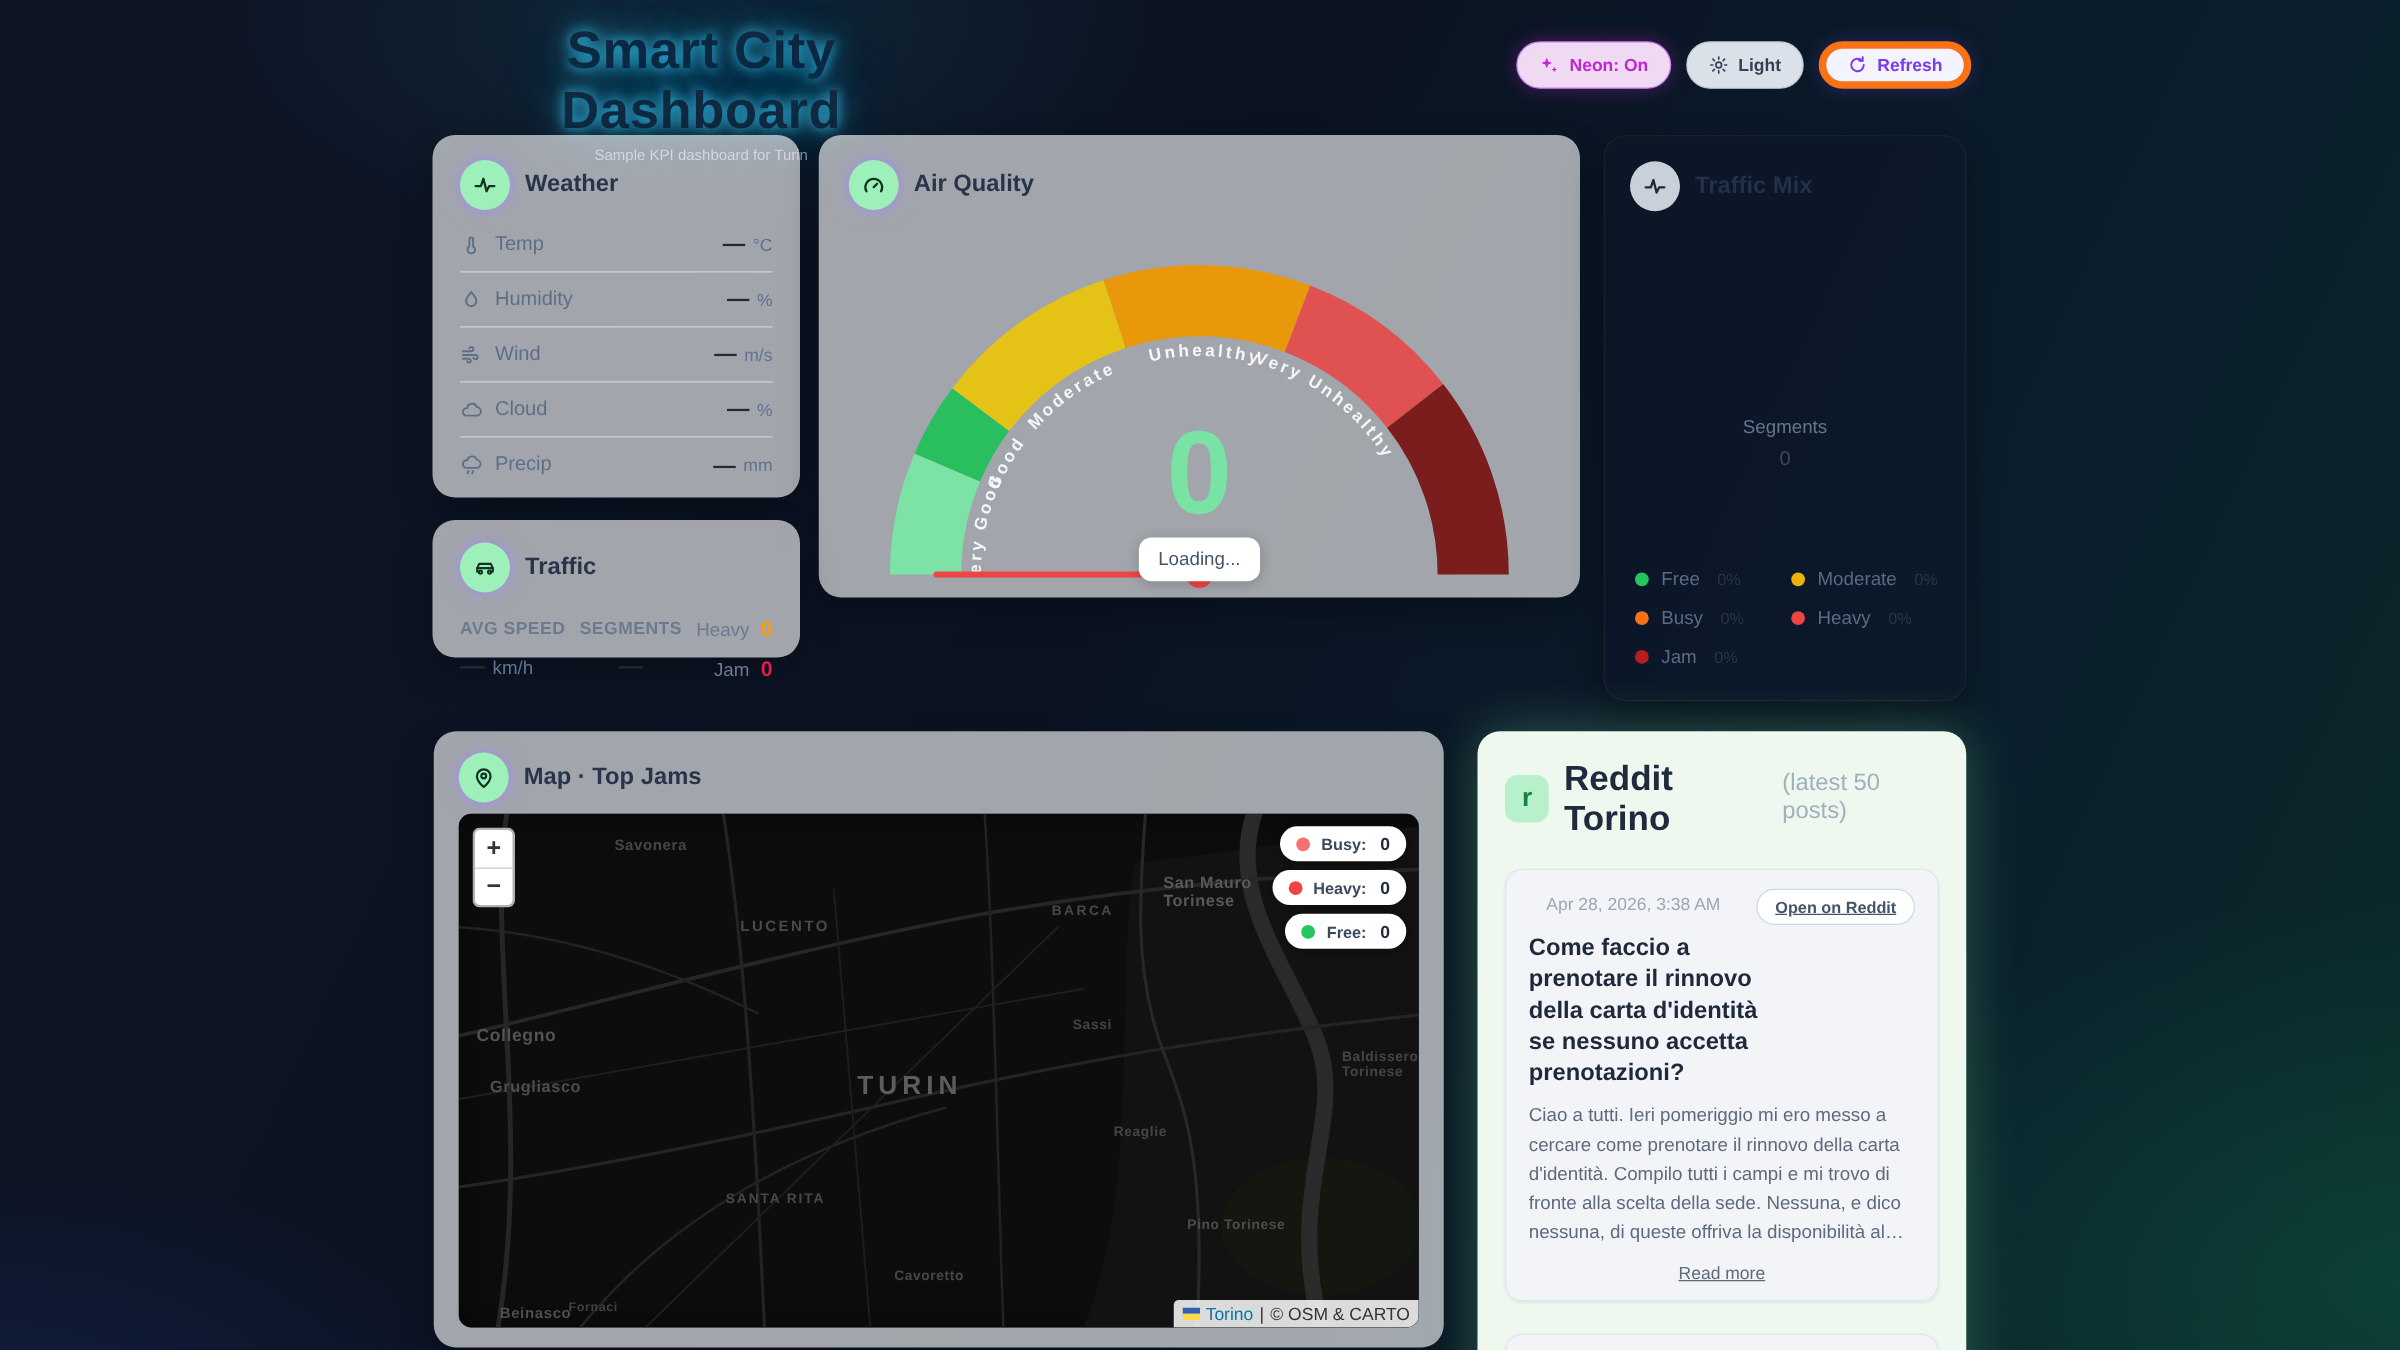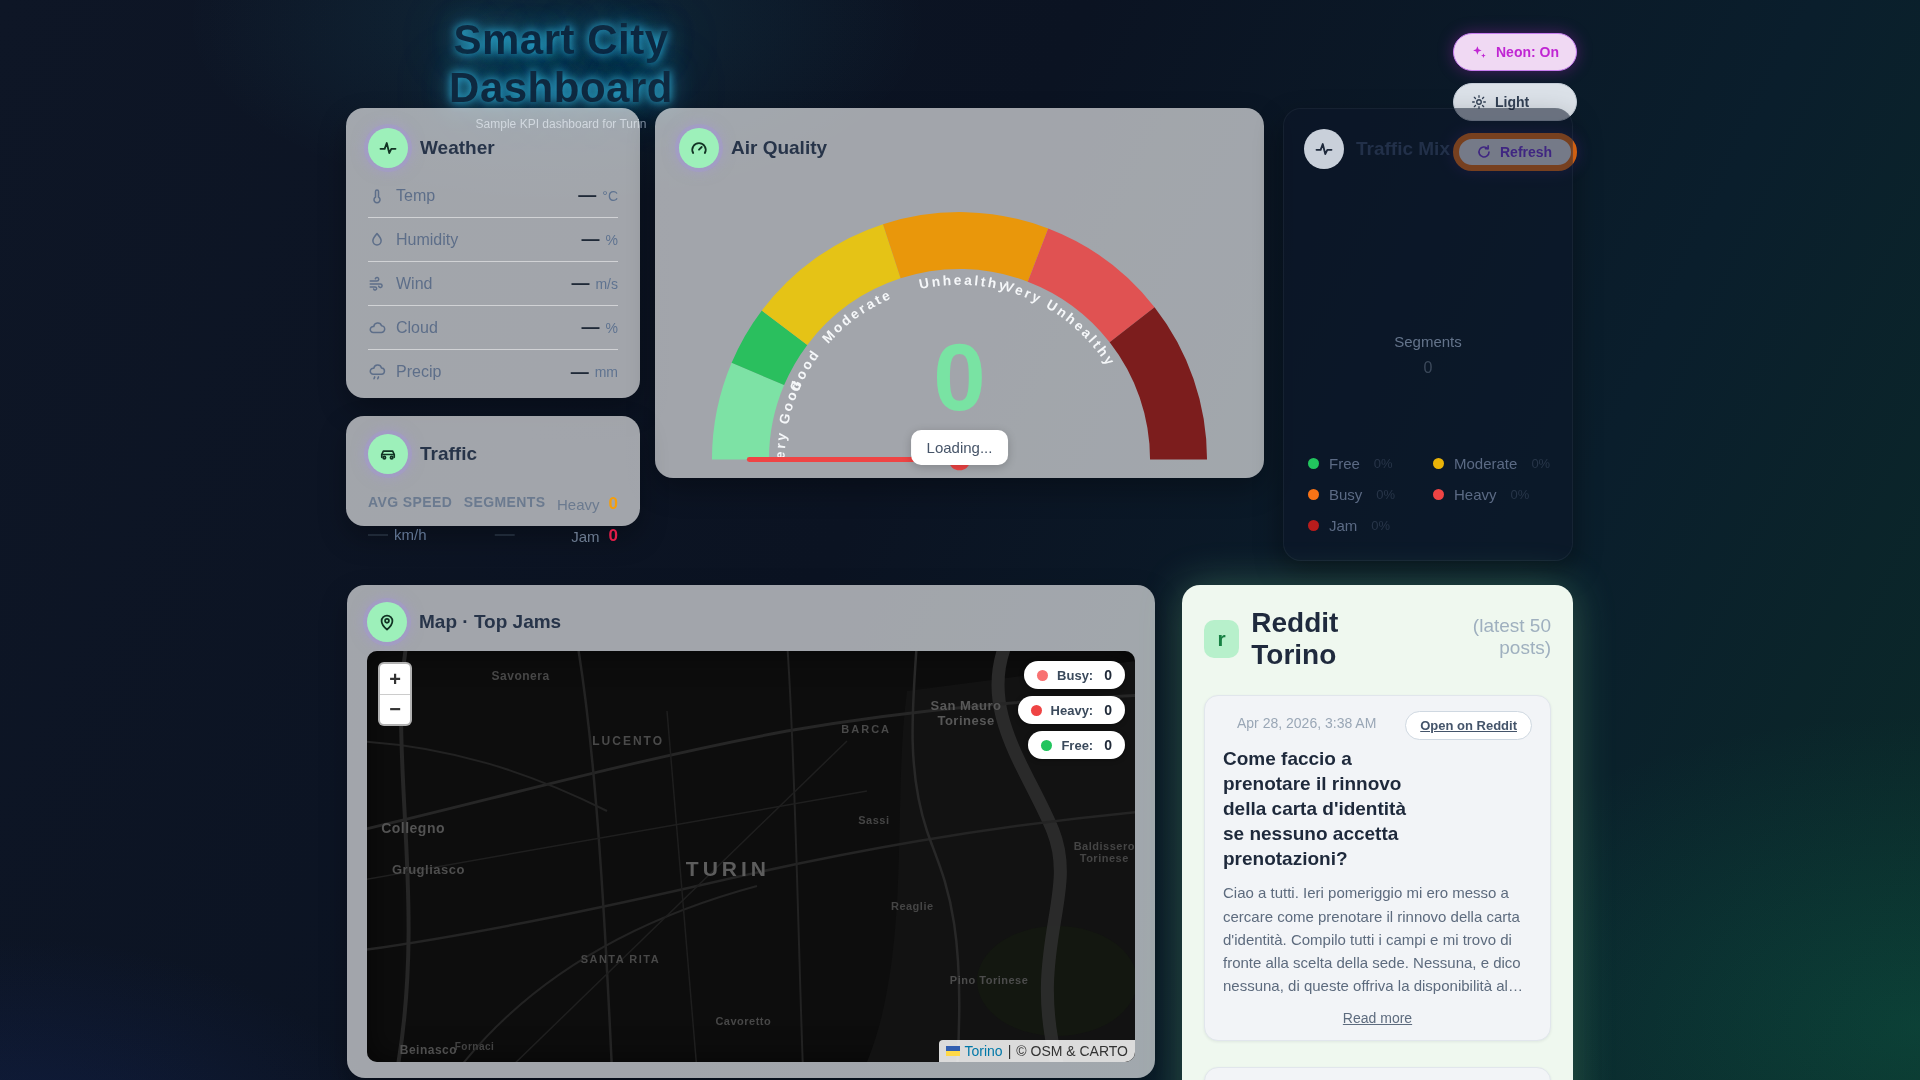--- a/index.html
+++ b/index.html
@@ -16,21 +16,21 @@
   #app { position: relative; width: 1920px; height: 1080px; }
 
   
   .hero { position: absolute; left: 346px; top: 16px; width: 430px; text-align: center; }
   .hero h1 {
     font-size: 42px; font-weight: 800; letter-spacing: .5px; color: #0e2940;
     text-shadow: 0 0 10px rgba(56,209,255,.9), 0 0 26px rgba(56,209,255,.55), 0 0 60px rgba(56,209,255,.35);
   }
   .hero .sub { margin-top: 5px; font-size: 12px; color: #8798ab; }
 
-  .toolbar { position: absolute; top: 33px; right: 343px; display: flex; gap: 12px; flex-direction: column; }
+  .toolbar { position: absolute; top: 33px; right: 343px; display: flex; gap: 12px; }
   .btn {
     height: 38px; display: inline-flex; align-items: center; gap: 8px;
     padding: 0 17px; border-radius: 19px; font-size: 14px; font-weight: 700; cursor: default;
   }
   .btn svg { display: block; }
   .btn-neon { background: #f0d9f3; color: #c026d3; border: 1.5px solid #c77df0; box-shadow: 0 0 16px rgba(192,38,211,.35); }
   .btn-light { background: #dbe1e8; color: #334155; border: 1px solid #c4ccd7; }
   .btn-refresh { background: #f3f4fd; color: #7c3aed; border: 6px solid #f97316; box-shadow: 0 0 16px rgba(124,58,237,.28); }
 
   
@@ -88,37 +88,37 @@
   .t-counters { display: flex; flex-direction: column; gap: 12px; }
   .t-counter { display: flex; justify-content: flex-end; align-items: center; gap: 9px; }
   .t-counter .lab { font-size: 15px; color: #6b7a8f; }
   .t-counter .val { font-size: 17px; font-weight: 800; }
 
   
   #card-map { left: 347px; top: 585px; width: 808px; height: 493px; }
   #card-map .card-head { padding: 17px 20px 0; }
   .map-viewport { position: absolute; left: 20px; right: 20px; top: 66px; bottom: 16px; background: #0d0d0d; border-radius: 10px; overflow: hidden; box-shadow: inset 0 0 30px rgba(0,0,0,.6); }
   .map-roads { position: absolute; inset: 0; width: 100%; height: 100%; }
-  .city { position: absolute; transform: translate(-50%,-50%); font-weight: 700; white-space: pre-line; text-align: center; }
+  .city { position: absolute; transform: translate(-50%,-50%); font-weight: 700; white-space: pre-line; }
   .zoomctl { position: absolute; left: 11px; top: 11px; width: 34px; background: #fff; border: 2px solid rgba(0,0,0,.3); border-radius: 6px; overflow: hidden; }
   .zbtn { height: 30px; display: flex; align-items: center; justify-content: center; font-size: 20px; font-weight: 700; color: #333; }
   .zbtn + .zbtn { border-top: 1px solid #ccc; }
   .map-legend { position: absolute; right: 10px; top: 10px; display: flex; flex-direction: column; gap: 7px; align-items: flex-end; }
   .mpill { display: flex; align-items: center; gap: 9px; background: #fff; border-radius: 15px; padding: 6px 13px; box-shadow: 0 1px 5px rgba(0,0,0,.35); }
   .mpill .dot { width: 11px; height: 11px; border-radius: 50%; }
   .mpill .lab { font-size: 13px; font-weight: 700; color: #3b4a5c; }
   .mpill .val { font-size: 14px; font-weight: 800; color: #202a38; margin-left: 2px; }
   .attrib { position: absolute; right: 0; bottom: 0; background: rgba(255,255,255,.85); border-top-left-radius: 4px; padding: 3px 7px; display: flex; align-items: center; gap: 5px; font-size: 14px; color: #333; }
   .attrib .leaflet { color: #0078a8; text-decoration: none; }
 
   
   #card-reddit { left: 1182px; top: 585px; width: 391px; height: 560px; padding: 22px; background: #eff8ef; box-shadow: 0 0 42px rgba(134,239,172,.30), 0 12px 28px rgba(0,0,0,.3); }
   .r-icon { width: 38px; height: 38px; border-radius: 10px; background: #b7f0cb; color: #178043; font-weight: 800; font-size: 21px; display: flex; align-items: center; justify-content: center; }
   .r-title { font-size: 28px; font-weight: 800; color: #1f2a3d; }
-  .r-sub { font-size: 19px; color: #9fb0bf; margin-left: 8px; font-weight: 400; text-align: right; }
+  .r-sub { font-size: 19px; color: #9fb0bf; margin-left: 8px; font-weight: 400; }
   .posts { margin-top: 24px; display: flex; flex-direction: column; gap: 26px; }
   .post { background: #f2f4f7; border: 1px solid #e1e6ec; border-radius: 14px; padding: 15px 18px 14px; box-shadow: 0 1px 3px rgba(15,23,42,.07); }
   .post-top { display: flex; justify-content: space-between; align-items: flex-start; }
   .post-date { font-size: 14px; color: #9aa7b6; padding: 4px 0 0 14px; }
   .btn-open { border: 1px solid #cfd8e1; background: #fff; color: #44546a; border-radius: 15px; padding: 6px 14px; font-size: 13px; font-weight: 600; text-decoration: underline; }
   .post-title { margin-top: 6px; font-size: 19px; font-weight: 800; color: #1e293b; line-height: 1.32; width: 64%; }
   .post-body { margin-top: 10px; font-size: 15px; color: #5d6b7e; line-height: 1.55; }
   .read-more { display: block; text-align: center; margin-top: 12px; font-size: 14px; color: #5d6b7e; text-decoration: underline; }
 </style>
 </head>

